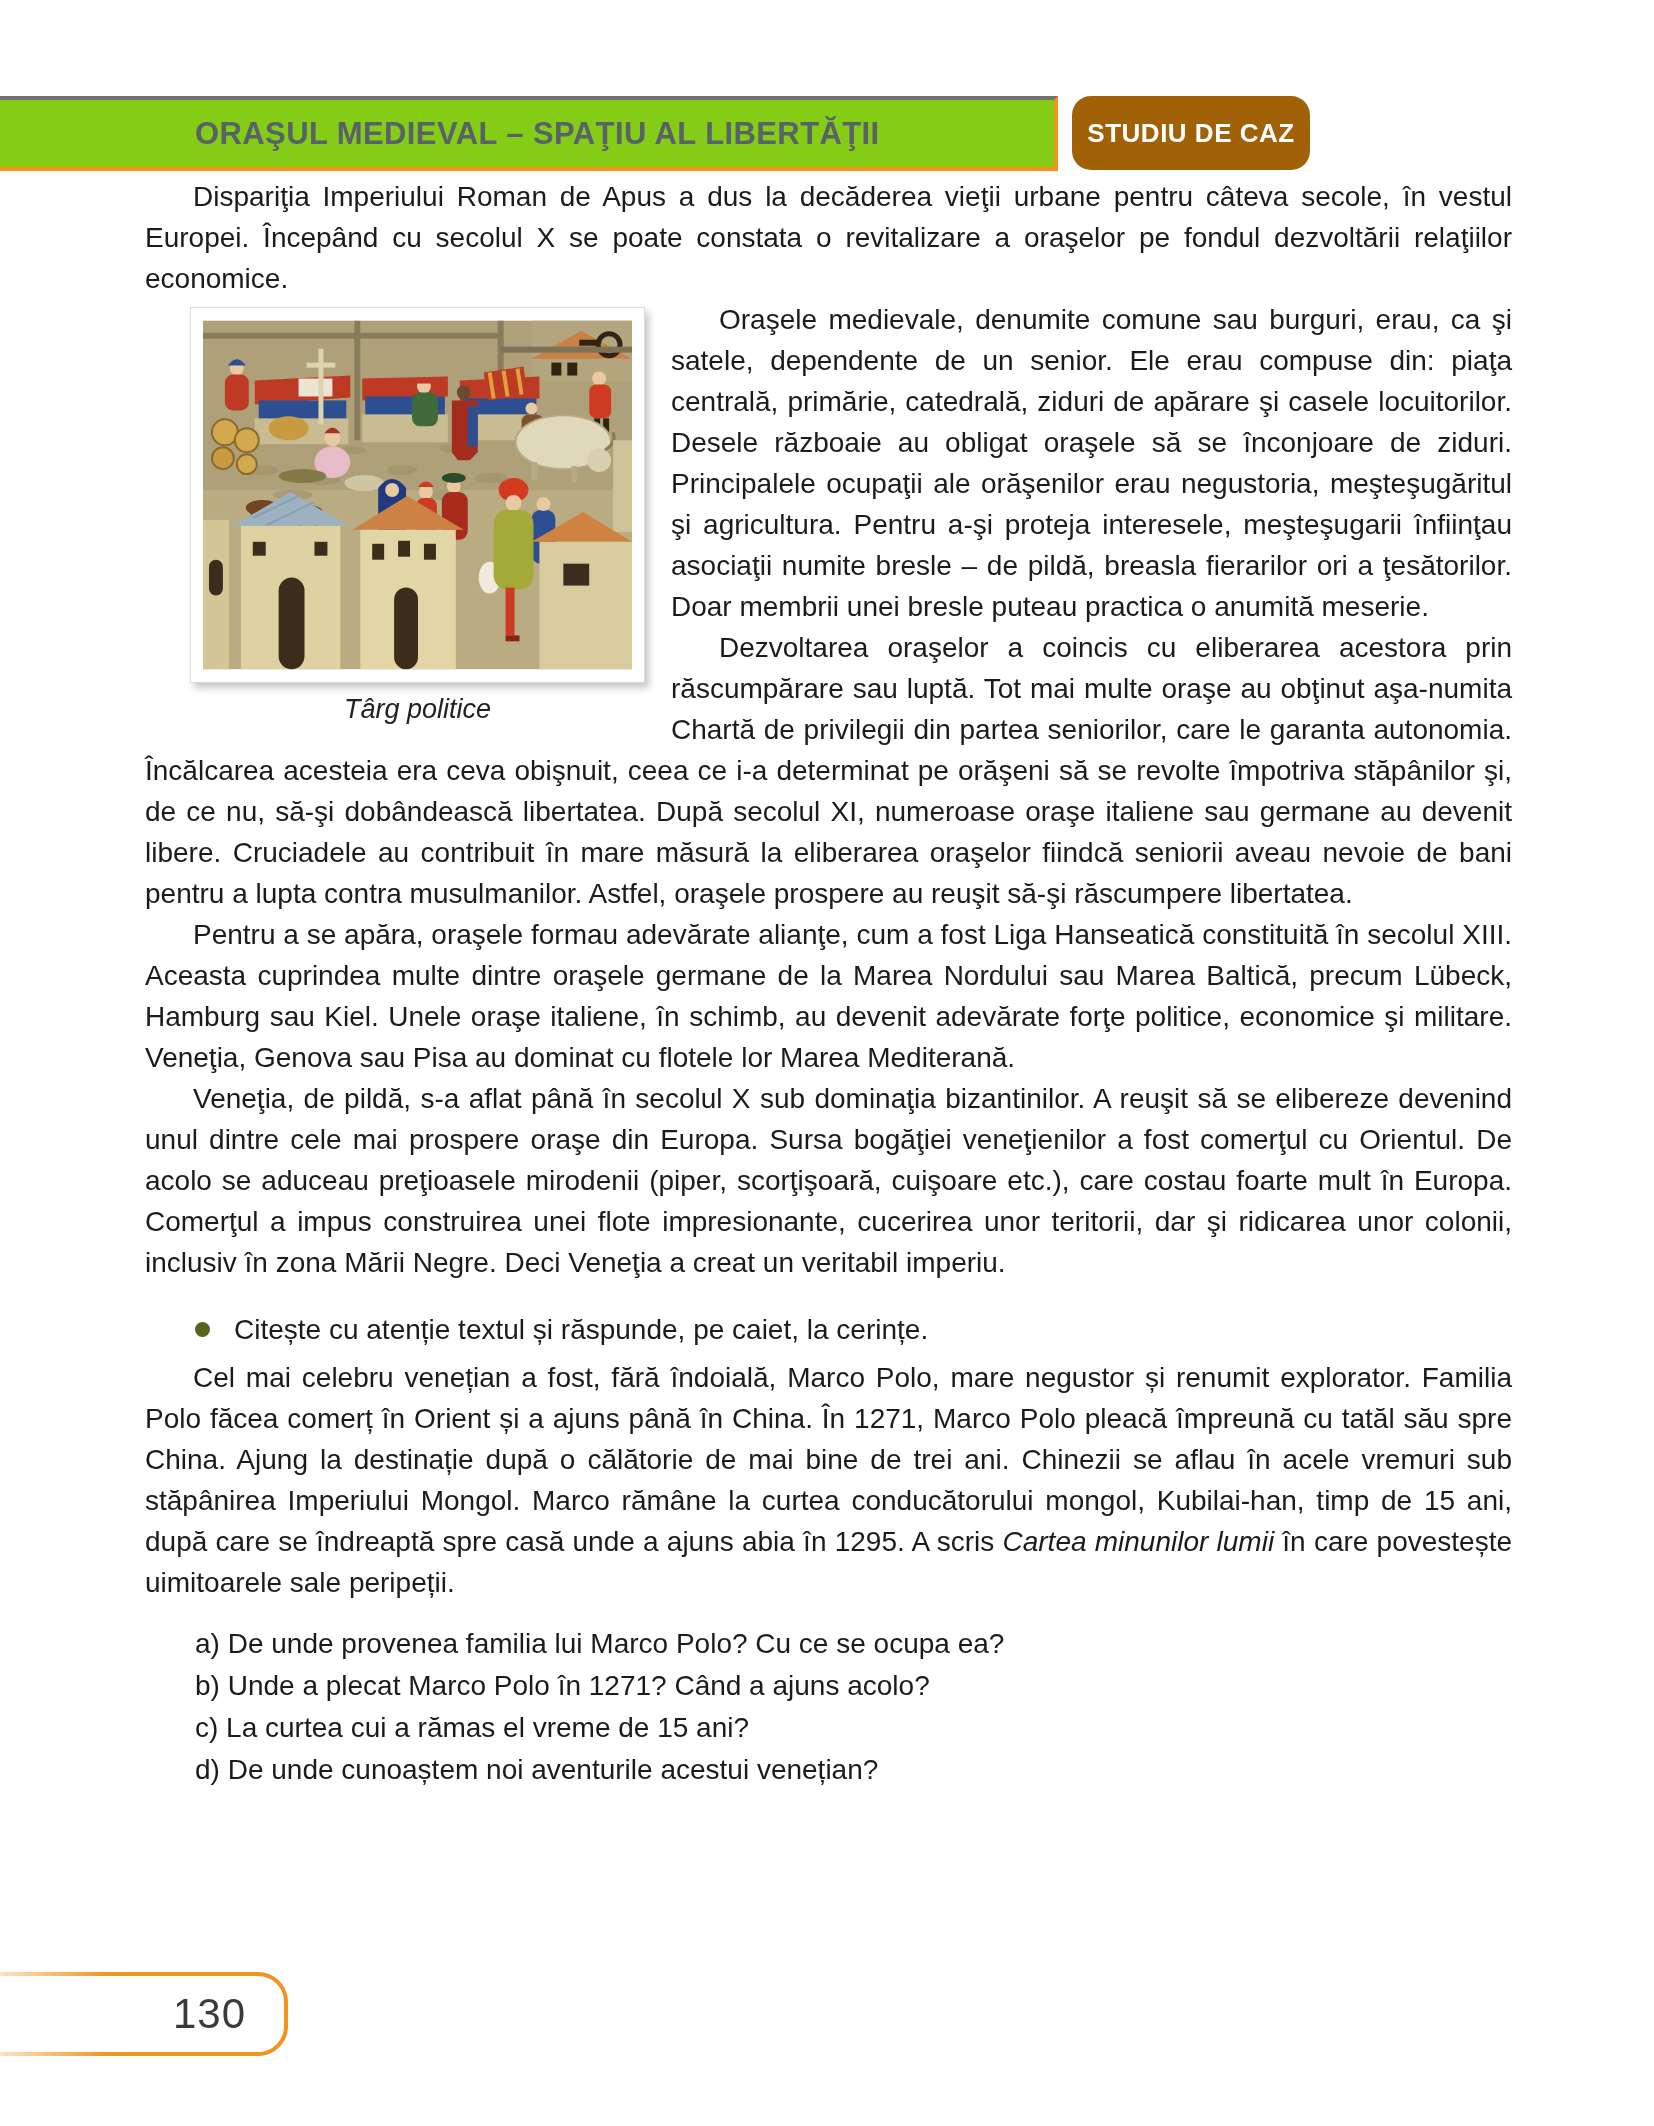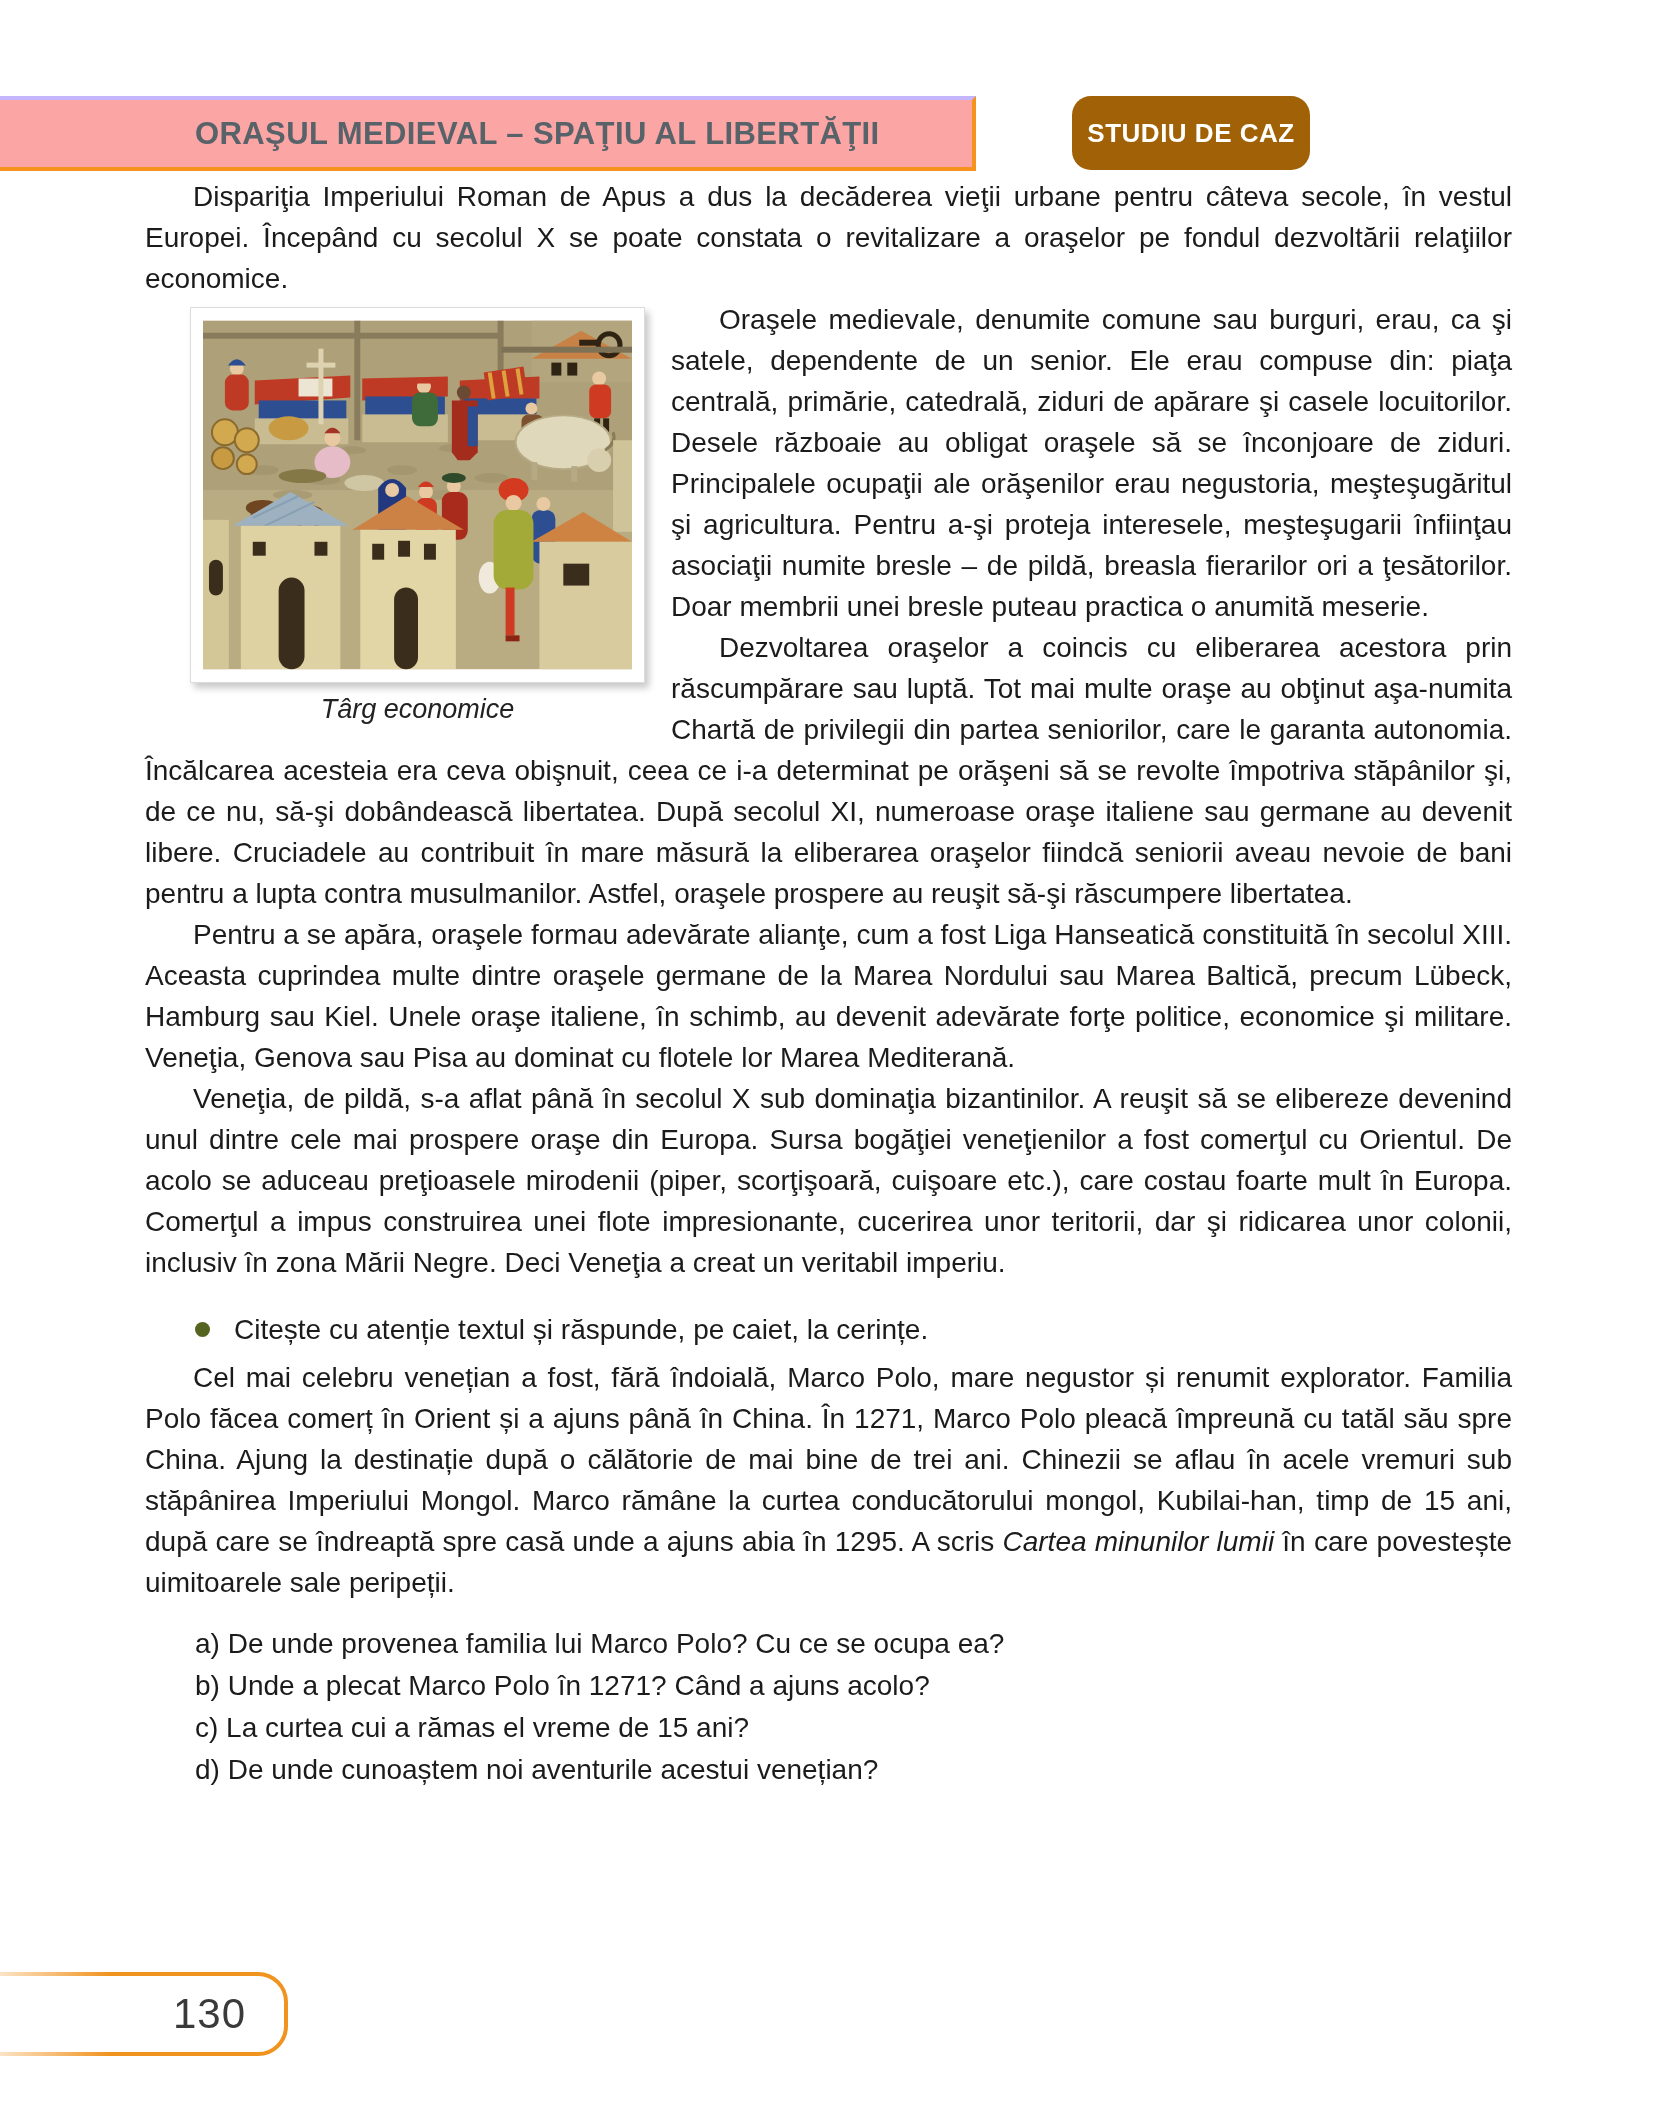--- a/index.html
+++ b/index.html
@@ -8,26 +8,26 @@
     position:relative;
     width:1654px;height:2126px;
     background:#ffffff;
     overflow:hidden;
     font-family:"Liberation Sans","DejaVu Sans",sans-serif;
     color:#1b1b1b;
   }
   
   .header-box{
     position:absolute;left:0;top:96px;
-    width:976px;height:75px;
+    width:1058px;height:75px;
     box-sizing:border-box;
-    border-top:4px solid #c4b5fd;
+    border-top:4px solid #737373;
     border-bottom:4px solid #f6921e;
     border-right:4px solid #f6921e;
-    background:#fca5a5;
+    background:#84cc16;
     display:flex;align-items:center;
   }
   .header-title{
     padding-left:195px;
     font-size:31px;font-weight:bold;
     color:#586269;letter-spacing:.4px;
     white-space:nowrap;
   }
   .badge{
     position:absolute;left:1072px;top:96px;
@@ -241,21 +241,21 @@
           <rect x="362" y="244" width="26" height="22" fill="#3a2d1c"></rect>
 
           <ellipse cx="288" cy="258" rx="11" ry="16" fill="#efeadb"></ellipse>
           <ellipse cx="312" cy="170" rx="15" ry="12" fill="#d43a1f"></ellipse>
           <circle cx="312" cy="183" r="8" fill="#e9c9a2"></circle>
           <rect x="292" y="190" width="40" height="80" rx="14" fill="#a3aa37"></rect>
           <rect x="304" y="268" width="9" height="48" fill="#cf3a23"></rect>
           <path d="M304 316 h14 v6 h-14 z" fill="#8c2413"></path>
         </svg>
       </div>
-      <figcaption class="fig-caption">Târg economice</figcaption>
+      <figcaption class="fig-caption">Târg politice</figcaption>
     </figure>
 
     <p class="para indent">Oraşele medievale, denumite comune sau burguri, erau, ca şi satele, dependente de un senior. Ele erau compuse din: piaţa centrală, primărie, catedrală, ziduri de apărare şi casele locuitorilor. Desele războaie au obligat oraşele să se înconjoare de ziduri. Principalele ocupaţii ale orăşenilor erau negustoria, meşteşugăritul şi agricultura. Pentru a-şi proteja interesele, meşteşugarii înfiinţau asociaţii numite bresle – de pildă, breasla fierarilor ori a ţesătorilor. Doar membrii unei bresle puteau practica o anumită meserie.</p>
     <p class="para indent">Dezvoltarea oraşelor a coincis cu eliberarea acestora prin răscumpărare sau luptă. Tot mai multe oraşe au obţinut aşa-numita Chartă de privilegii din partea seniorilor, care le garanta autonomia. Încălcarea acesteia era ceva obişnuit, ceea ce i-a determinat pe orăşeni să se revolte împotriva stăpânilor şi, de ce nu, să-şi dobândească libertatea. După secolul XI, numeroase oraşe italiene sau germane au devenit libere. Cruciadele au contribuit în mare măsură la eliberarea oraşelor fiindcă seniorii aveau nevoie de bani pentru a lupta contra musulmanilor. Astfel, oraşele prospere au reuşit să-şi răscumpere libertatea.</p>
     <p class="para indent">Pentru a se apăra, oraşele formau adevărate alianţe, cum a fost Liga Hanseatică constituită în secolul XIII. Aceasta cuprindea multe dintre oraşele germane de la Marea Nordului sau Marea Baltică, precum Lübeck, Hamburg sau Kiel. Unele oraşe italiene, în schimb, au devenit adevărate forţe politice, economice şi militare. Veneţia, Genova sau Pisa au dominat cu flotele lor Marea Mediterană.</p>
     <p class="para indent">Veneţia, de pildă, s-a aflat până în secolul X sub dominaţia bizantinilor. A reuşit să se elibereze devenind unul dintre cele mai prospere oraşe din Europa. Sursa bogăţiei veneţienilor a fost comerţul cu Orientul. De acolo se aduceau preţioasele mirodenii (piper, scorţişoară, cuişoare etc.), care costau foarte mult în Europa. Comerţul a impus construirea unei flote impresionante, cucerirea unor teritorii, dar şi ridicarea unor colonii, inclusiv în zona Mării Negre. Deci Veneţia a creat un veritabil imperiu.</p>
 
 
     <div class="bullet-line">
       <span class="bullet-dot"></span>

